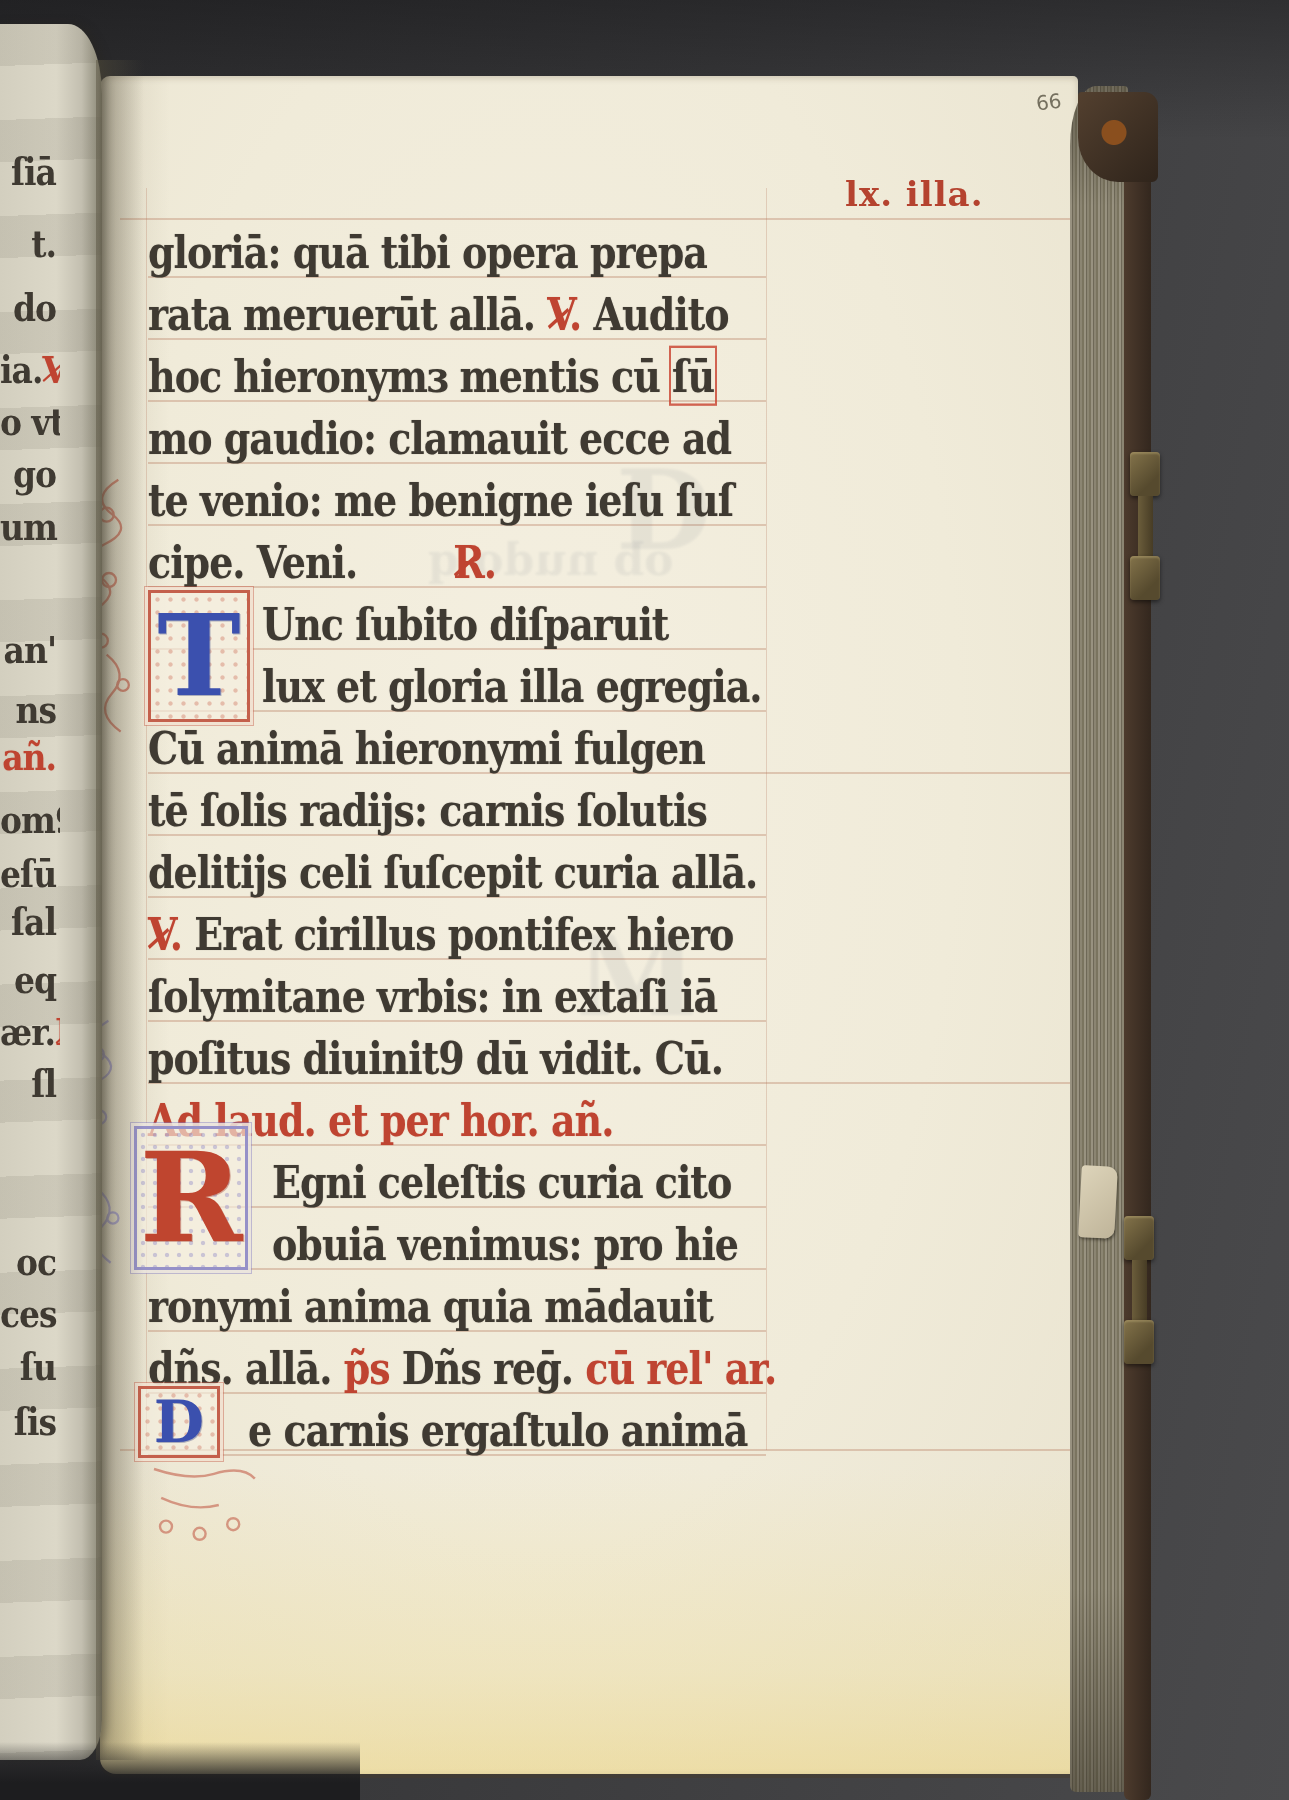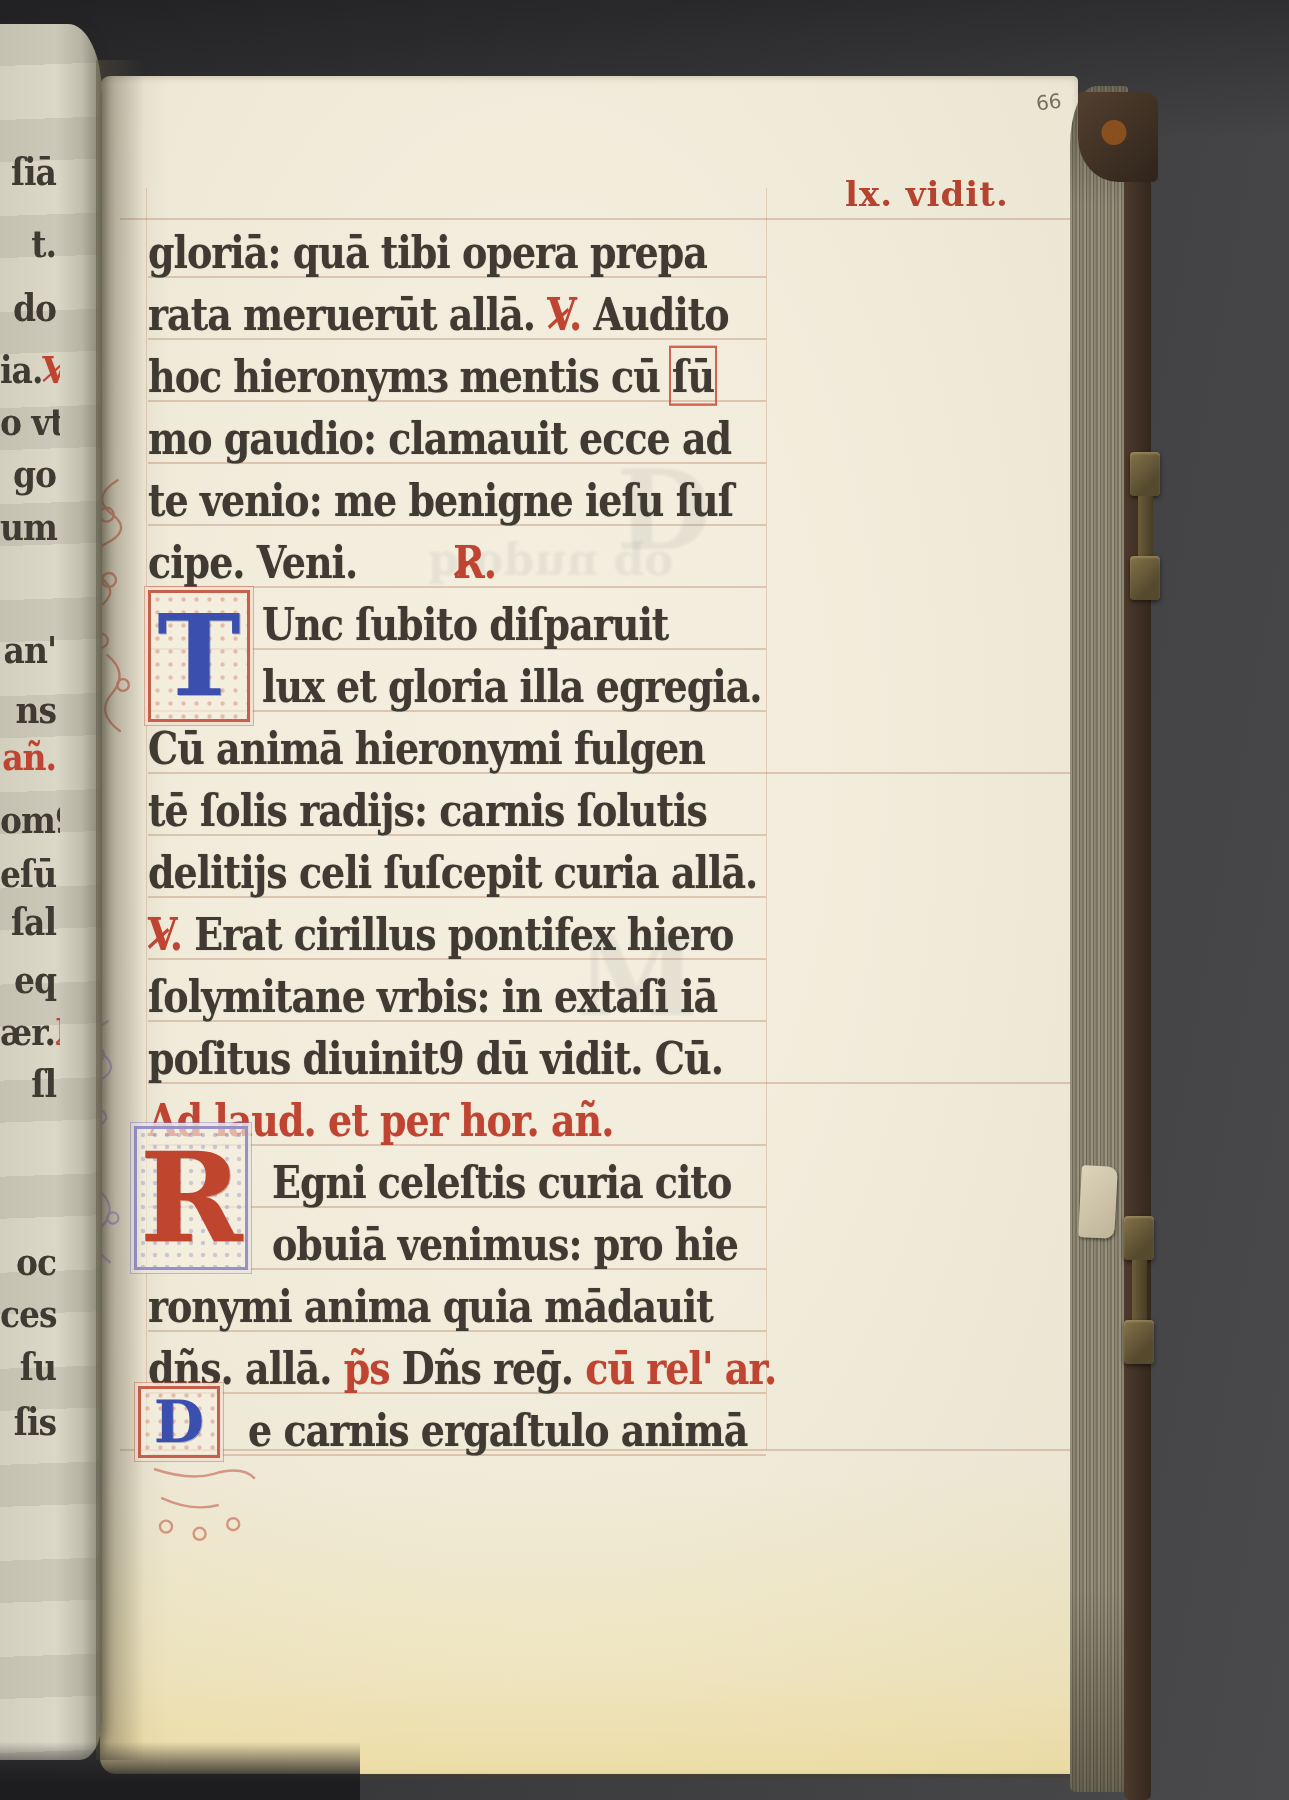--- a/index.html
+++ b/index.html
@@ -212,21 +212,21 @@
         <span class="ini-letter" style="font-size: 112px;">T</span>
       </div>
       <div class="initial style-red-on-purple" style="left: 134px; top: 1126px; width: 114px; height: 144px;">
         <span class="ini-letter" style="font-size: 124px;">R</span>
       </div>
       <div class="initial style-blue-on-red" style="left: 138px; top: 1386px; width: 82px; height: 72px;">
         <span class="ini-letter" style="font-size: 58px;">D</span>
       </div>
     </div>
 
-  <div class="folio-number">lx. vidit.</div>
+  <div class="folio-number">lx. illa.</div>
   <div class="pencil-number">66</div>
 
   <div class="prev-strip"></div>
   <div class="gutter-shadow"></div>
   <div class="margin-strip-text" id="frags">
       <div class="frag" style="top: 150px;"><span class="seg ink">ſiā</span></div>
       <div class="frag" style="top: 222px;"><span class="seg ink">t.</span></div>
       <div class="frag" style="top: 286px;"><span class="seg ink">do</span></div>
       <div class="frag" style="top: 348px;"><span class="seg ink">ia.</span><span class="seg red vr">V</span></div>
       <div class="frag" style="top: 400px;"><span class="seg ink">o vt</span></div>

